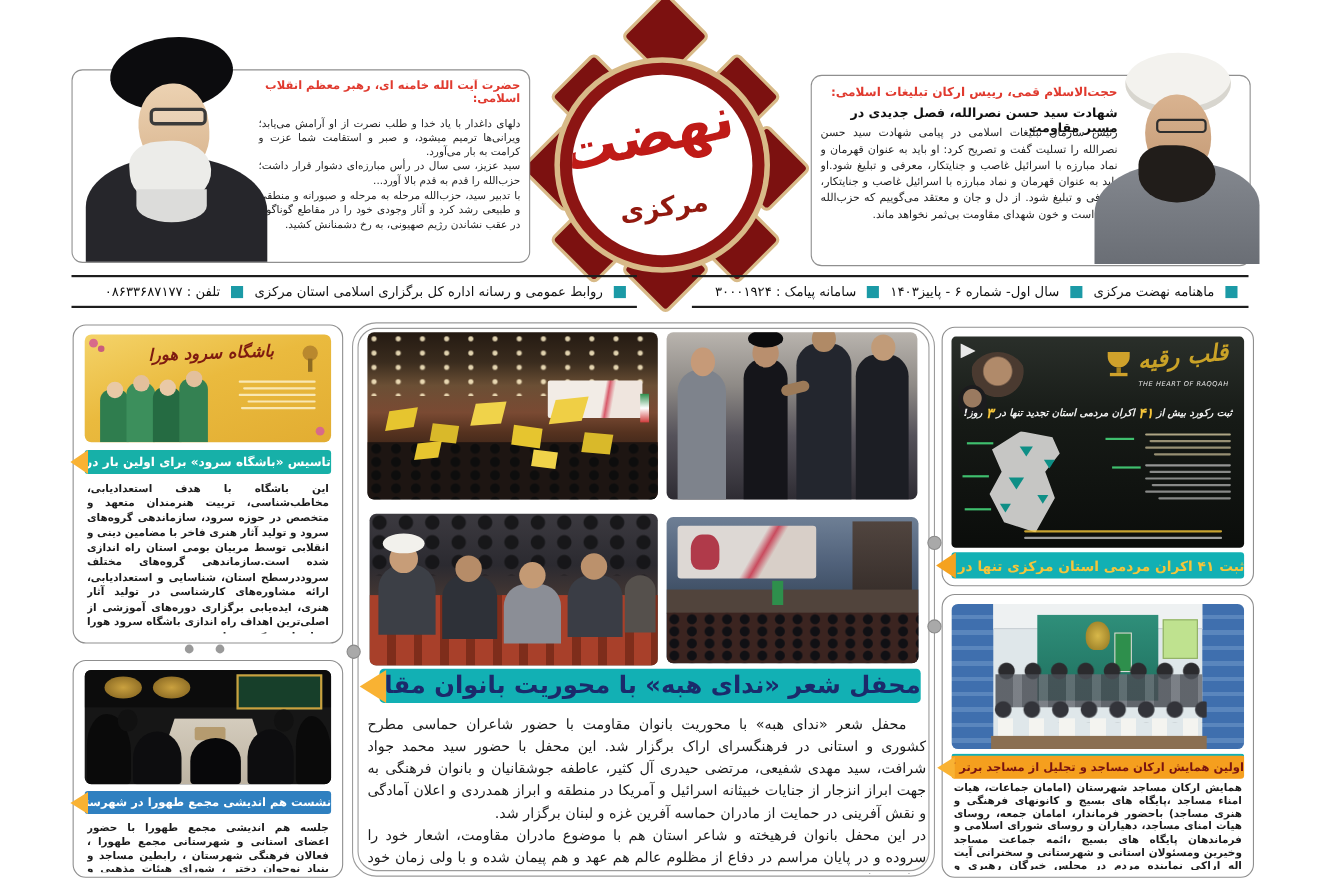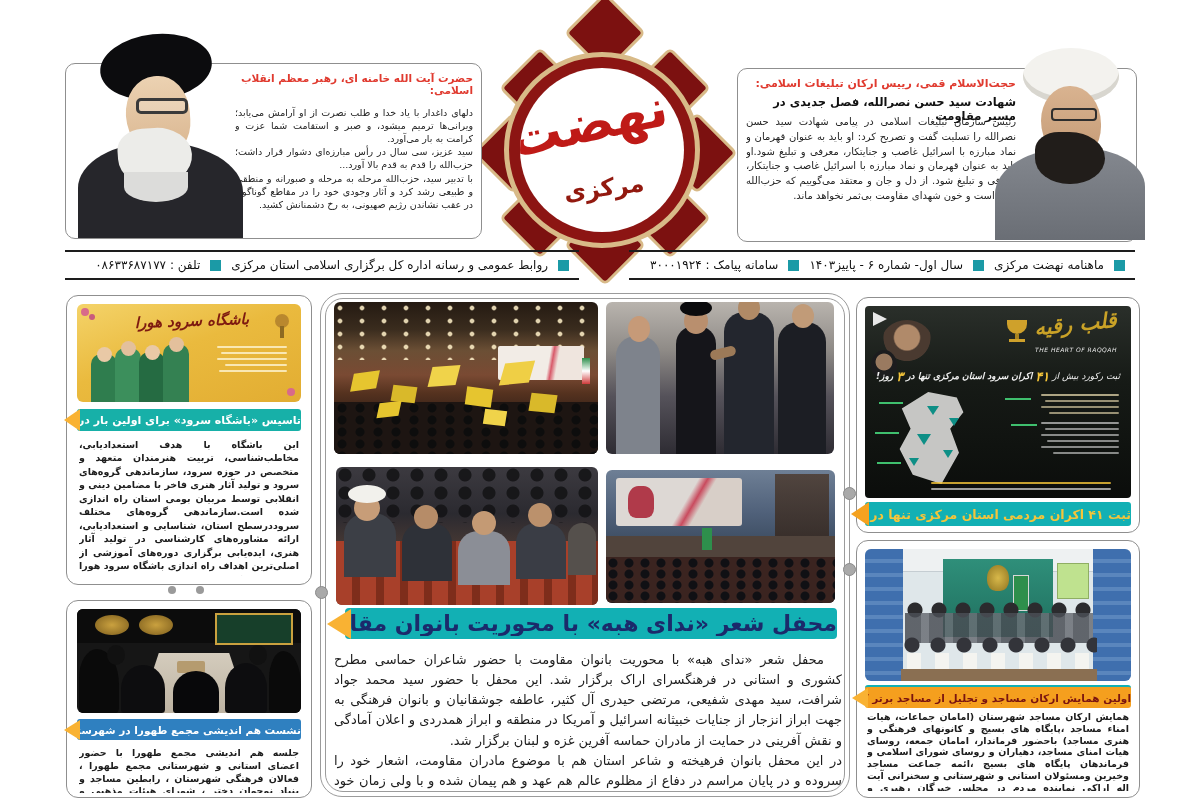--- a/index.html
+++ b/index.html
@@ -233,23 +233,23 @@
     <div class="photo" style="left:8px;top:8px;width:266px;height:192px;background:linear-gradient(180deg,#2a2f2a 0%,#161a16 40%,#0b0d0b 100%);border-radius:4px">
       <i style="right:10px;top:6px;width:90px;height:34px;color:#c9a227;font-weight:bold;font-size:21px;direction:rtl;text-align:center;transform:rotate(-6deg)">قلب رقیه</i>
       <i style="right:12px;top:40px;width:86px;height:10px;color:#e8e8e8;font-size:6px;letter-spacing:.5px;text-align:center;direction:ltr">THE HEART OF RAQQAH</i>
       <i style="right:104px;top:14px;width:20px;height:14px;background:#cfa12b;border-radius:0 0 10px 10px"></i>
       <i style="right:112px;top:28px;width:4px;height:5px;background:#a8831f"></i>
       <i style="right:106px;top:33px;width:16px;height:3px;background:#cfa12b"></i>
       <i style="left:8px;top:6px;width:14px;height:14px;background:#e8e8e8;clip-path:polygon(0 0,100% 50%,0 100%)"></i>
       <i style="left:16px;top:14px;width:52px;height:46px;background:radial-gradient(circle at 50% 38%,#b08a6a 0 32%,#4a3a30 36% 60%,transparent 62%);border-radius:50%"></i>
       <i style="left:6px;top:44px;width:26px;height:30px;background:radial-gradient(circle at 50% 40%,#9a7a60 0 36%,#1c1c1e 40% 70%,transparent 72%);border-radius:50%"></i>
       <i style="left:0;top:62px;width:266px;height:16px;direction:rtl;display:flex;align-items:center;justify-content:center;gap:3px;color:#f2f2f2;font-weight:bold;font-size:9px">
-        <b style="color:#f2f2f2;font-weight:normal">ثبت رکورد بیش از</b>
+        <b style="color:#f2f2f2;font-weight:bold">ثبت رکورد بیش از</b>
         <b style="color:#f5c53a;font-size:13px">۴۱</b>
-        <b>اکران سرود استان مرکزی تنها در</b>
+        <b>اکران مردمی استان تجدید تنها در</b>
         <b style="color:#f5c53a;font-size:13px">۳</b>
         <b>روز!</b>
       </i>
       <i style="left:28px;top:86px;width:110px;height:92px;background:#d6d6d4;opacity:.92;clip-path:polygon(32% 0,58% 6%,64% 22%,52% 40%,60% 66%,44% 100%,18% 90%,6% 62%,16% 40%,8% 18%)"></i>
       <i style="left:62px;top:100px;width:0;height:0;border:6px solid transparent;border-top:9px solid #0e8f86"></i>
       <i style="left:84px;top:112px;width:0;height:0;border:5px solid transparent;border-top:8px solid #0e8f86"></i>
       <i style="left:52px;top:128px;width:0;height:0;border:7px solid transparent;border-top:11px solid #0e8f86"></i>
       <i style="left:78px;top:144px;width:0;height:0;border:5px solid transparent;border-top:8px solid #0e8f86"></i>
       <i style="left:44px;top:152px;width:0;height:0;border:5px solid transparent;border-top:8px solid #0e8f86"></i>
       <i style="left:14px;top:96px;width:24px;height:2px;background:#3fbf6e"></i>

